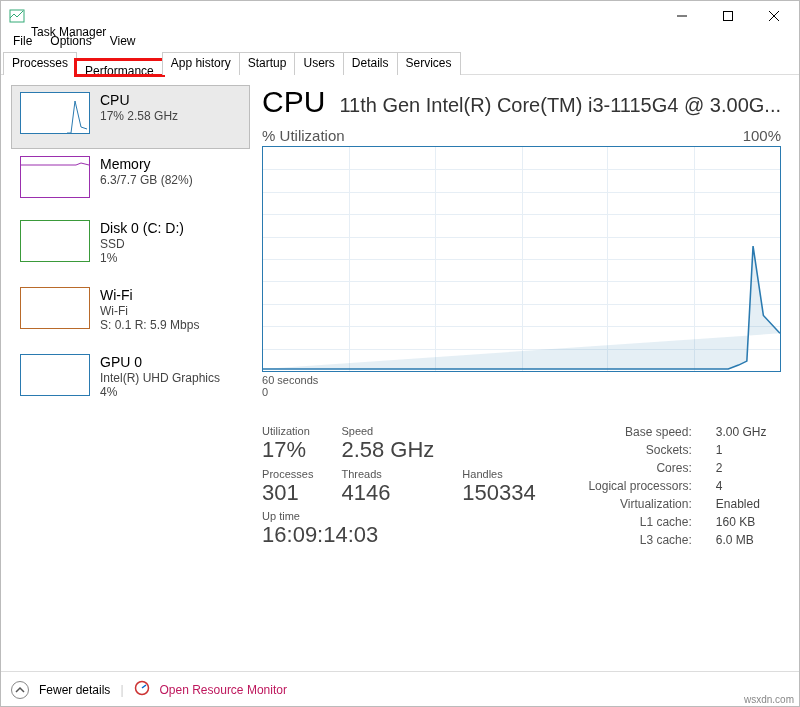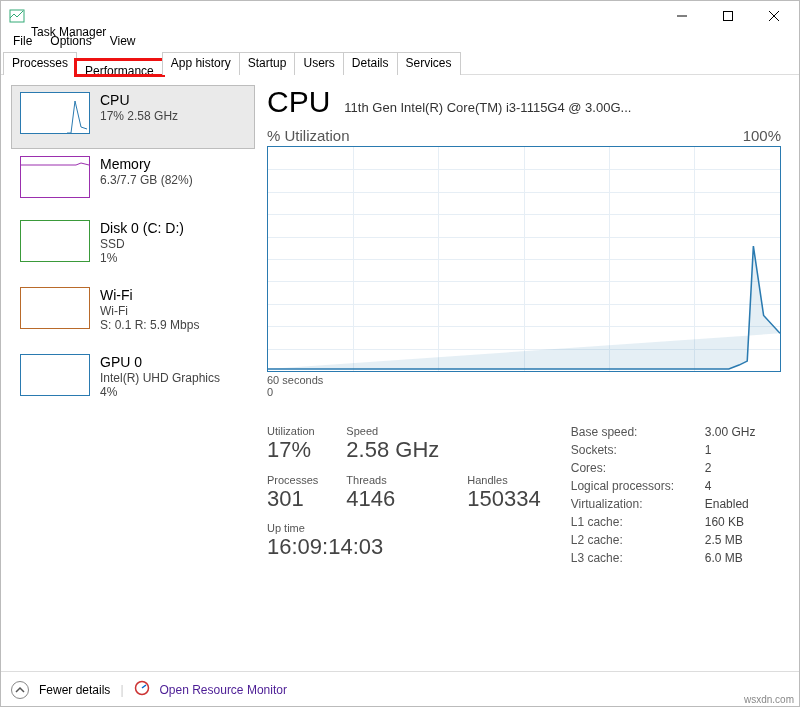--- a/index.html
+++ b/index.html
@@ -20,40 +20,40 @@
   .sidebar { width: 254px; padding: 10px 0 0 10px; }
   .sideitem { display: flex; padding: 6px 4px 14px 8px; gap: 10px; border: 1px solid transparent;}
   .sideitem.sel { background: #eaeaea; border: 1px solid #bdbdbd;}
   .thumb { width: 70px; height: 42px; border: 1px solid; position: relative; background: #fff;}
   .thumb .spike { position:absolute; bottom:0; right:2px; }
   .sidetxt .t1 { font-size: 14px; margin-bottom: 1px;}
   .sidetxt .t2, .sidetxt .t3 { font-size: 12px; color: #444;}
   .main { flex: 1; padding: 10px 18px 0 12px; }
   .mhead { display: flex; align-items: baseline; gap: 14px; margin-bottom: 8px;}
   .mhead .big { font-size: 30px; font-weight: 400;}
-  .mhead .sub { font-size: 13px; color: #333; white-space: nowrap; overflow:hidden; text-overflow: ellipsis; flex:1;}
+  .mhead .sub { font-size: 20px; color: #333; white-space: nowrap; overflow:hidden; text-overflow: ellipsis; flex:1;}
   .chartlabels { display: flex; justify-content: space-between; font-size: 15px; color: #555; margin-bottom: 2px;}
   .chart { height: 226px; border: 1px solid #2a7ab0; background: #fff; position: relative; overflow:hidden;}
   .chart .grid { position:absolute; inset:0; }
   .chart .gline { position:absolute; left:0; right:0; border-top:1px solid #e6eef5;}
   .chart .vline { position:absolute; top:0; bottom:0; border-left:1px solid #e6eef5;}
   .chart svg.data { position:absolute; inset:0; width:100%; height:100%;}
   .chartfoot { display:flex; justify-content: space-between; font-size: 11px; color:#555; margin: 2px 0 14px 0; flex-direction: column;}
   .stats { display: flex; gap: 30px; margin-top: 27px; }
   .statsL { display: grid; grid-template-columns: auto auto auto; column-gap: 28px; row-gap: 2px;}
   .statsL .lbl { font-size: 11px; color: #555; }
   .statsL .val { font-size: 22px; color: #444;}
   .statsL .row3 { grid-column: 1 / span 3;}
   .statsR { font-size: 12px; color: #444;}
-  .statsR .rrow { display:flex; gap: 8px; margin-bottom: 4px;}
+  .statsR .rrow { display:flex; gap: 24px; margin-bottom: 4px; text-align: right;}
   .statsR .rlbl { width: 126px; color:#555;}
   .footer { height: 36px; border-top: 1px solid #ddd; display:flex; align-items:center; padding: 0 10px; gap: 10px; font-size: 12px;}
   .footer .circ { width:18px; height:18px; border:1px solid #888; border-radius:50%; display:flex; align-items:center; justify-content:center;}
   .footer .sep { color:#ccc; }
-  .footer a { color: #4c1d95; text-decoration: none;}
+  .footer a { color: #be185d; text-decoration: none;}
   .attrib { position:absolute; bottom:2px; right:6px; font-size:10px; color:#888;}
 </style>
 </head>
 <body>
 
 <div class="titlebar">
   <span class="icon">
     <svg viewBox="0 0 16 16">
         <rect x="1" y="2" width="14" height="12" fill="none" stroke="#3a7" stroke-width="1"></rect>
         <polyline points="1,10 5,6 8,9 14,3" fill="none" stroke="#3a7" stroke-width="1"></polyline>
@@ -229,24 +229,20 @@
           </div>
         <div class="rrow">
             <span class="rlbl">Virtualization:</span>
             <span>Enabled</span>
           </div>
         <div class="rrow">
             <span class="rlbl">L1 cache:</span>
             <span>160 KB</span>
           </div>
         <div class="rrow">
-            <span class="rlbl">L2 cache:</span>
-            <span>2.5 MB</span>
-          </div>
-        <div class="rrow">
             <span class="rlbl">L3 cache:</span>
             <span>6.0 MB</span>
           </div>
       </div>
     </div>
   </div>
 </div>
 
 <div class="footer">
   <span class="circ">

